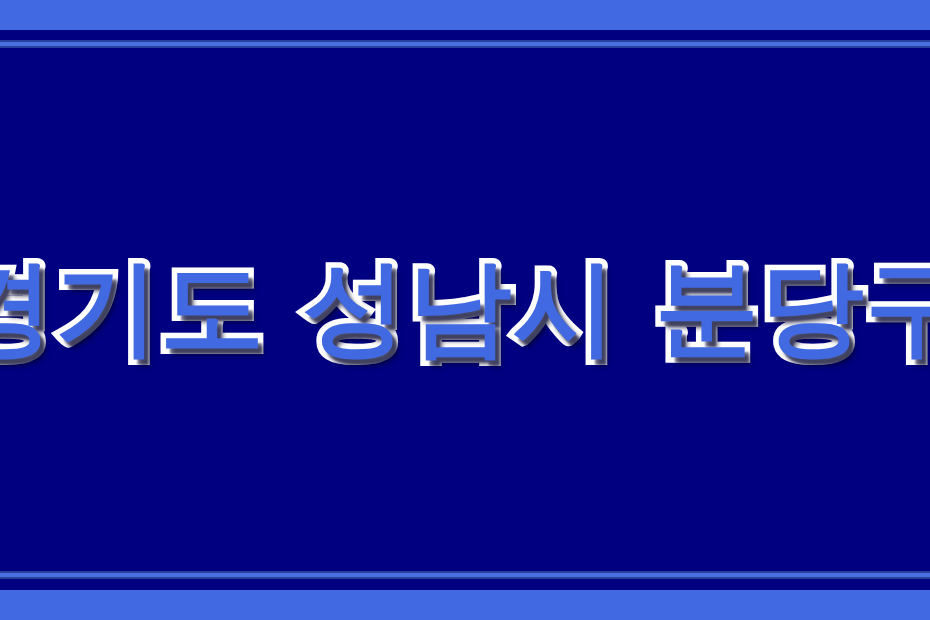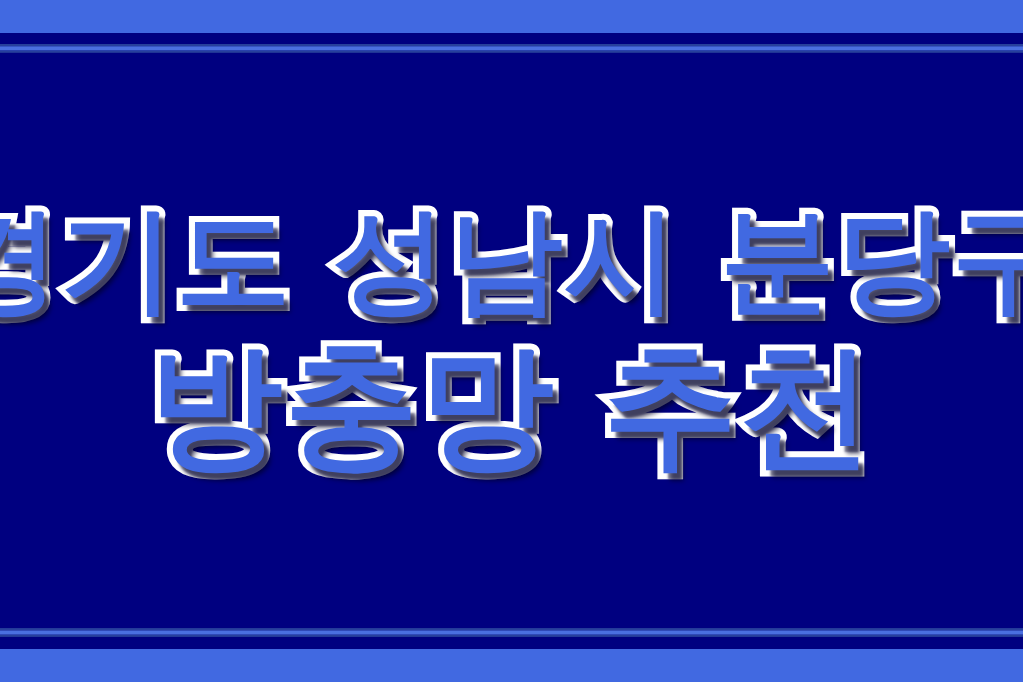--- a/index.html
+++ b/index.html
@@ -101,21 +101,20 @@
 <div id="banner">
 
   <div class="band band-top"></div>
 
   <div class="rule rule-top"></div>
 
   <div id="title-block">
 
     <div class="title-line line-1">경기도 성남시 분당구 구미동</div>
 
-    <div class="title-line line-2">방충망 추천</div>
 
   </div>
 
   <div class="rule rule-bottom"></div>
 
   <div class="band band-bottom"></div>
 
 </div>
 
 </body></html>

